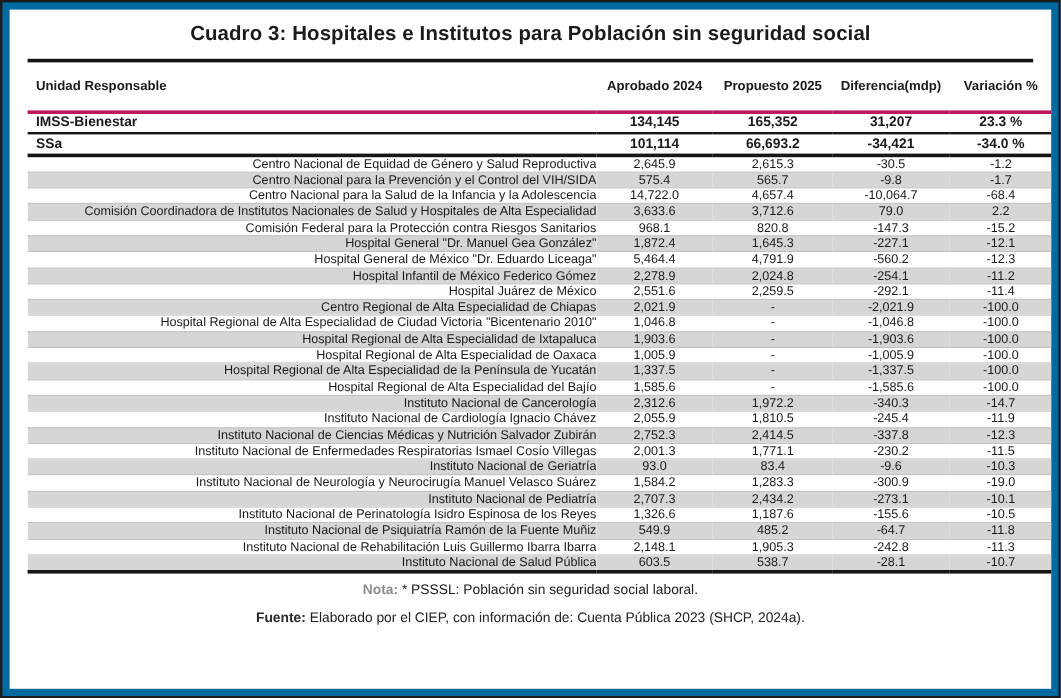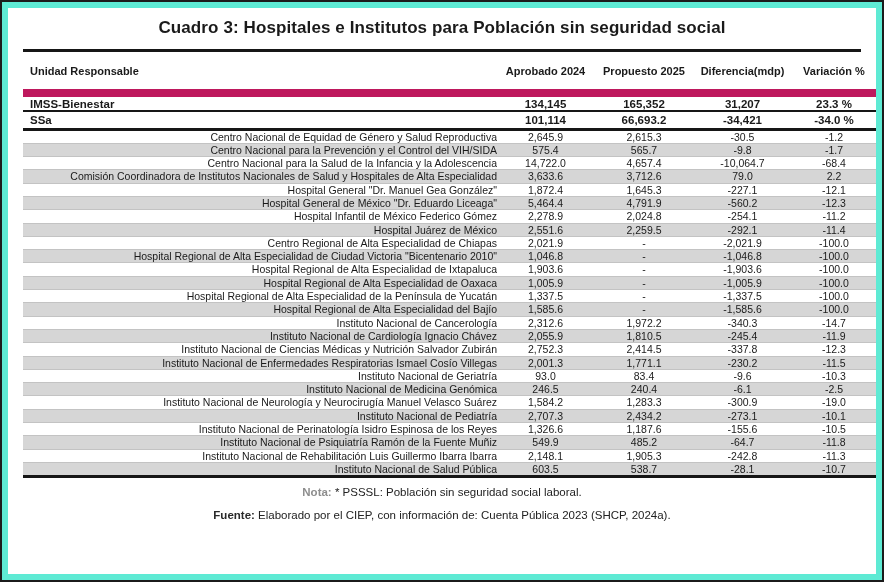--- a/index.html
+++ b/index.html
@@ -2,21 +2,21 @@
 <html lang="es"><head>
 <meta charset="utf-8">
 <style>
   * { margin: 0; padding: 0; box-sizing: border-box; }
   html, body { background: #f2f2f2; }
   body { font-family: "Liberation Sans", sans-serif; color: #1a1a1a; }
 
   .page {
     width: 884px; height: 582px;
     border: 2px solid #1b1b1b;
-    background: #5eead4;
+    background: #0369a1;
     padding: 6px;
     position: relative;
   }
   .sheet {
     background: #ffffff;
     width: 100%; height: 100%;
     padding: 8px 15px 6px 15px;
     overflow: hidden;
   }
 
@@ -42,21 +42,21 @@
   col.c-pro  { width: 100px; }
   col.c-dif  { width: 97px; }
   col.c-var  { width: 86px; }
 
   thead th {
     font-size: 11px;
     font-weight: bold;
     height: 41px;
     vertical-align: middle;
     text-align: center;
-    border-bottom: 8px solid #be185d;
+    border-bottom: 3px solid #be185d;
     padding: 0;
   }
   thead th:first-child { text-align: left; padding-left: 7px; }
 
   tbody.summary td {
     font-size: 11.5px;
     font-weight: bold;
     height: 18px;
     vertical-align: middle;
     text-align: center;
@@ -153,20 +153,27 @@
             <td>-68.4</td>
           </tr>
           <tr>
             <td>Comisión Coordinadora de Institutos Nacionales de Salud y Hospitales de Alta Especialidad</td>
             <td>3,633.6</td>
             <td>3,712.6</td>
             <td>79.0</td>
             <td>2.2</td>
           </tr>
           <tr>
+            <td>Comisión Federal para la Protección contra Riesgos Sanitarios</td>
+            <td>968.1</td>
+            <td>820.8</td>
+            <td>-147.3</td>
+            <td>-15.2</td>
+          </tr>
+          <tr>
             <td>Hospital General "Dr. Manuel Gea González"</td>
             <td>1,872.4</td>
             <td>1,645.3</td>
             <td>-227.1</td>
             <td>-12.1</td>
           </tr>
           <tr>
             <td>Hospital General de México "Dr. Eduardo Liceaga"</td>
             <td>5,464.4</td>
             <td>4,791.9</td>
@@ -256,27 +263,20 @@
             <td>1,771.1</td>
             <td>-230.2</td>
             <td>-11.5</td>
           </tr>
           <tr>
             <td>Instituto Nacional de Geriatría</td>
             <td>93.0</td>
             <td>83.4</td>
             <td>-9.6</td>
             <td>-10.3</td>
-          </tr>
-          <tr>
-            <td>Instituto Nacional de Medicina Genómica</td>
-            <td>246.5</td>
-            <td>240.4</td>
-            <td>-6.1</td>
-            <td>-2.5</td>
           </tr>
           <tr>
             <td>Instituto Nacional de Neurología y Neurocirugía Manuel Velasco Suárez</td>
             <td>1,584.2</td>
             <td>1,283.3</td>
             <td>-300.9</td>
             <td>-19.0</td>
           </tr>
           <tr>
             <td>Instituto Nacional de Pediatría</td>

